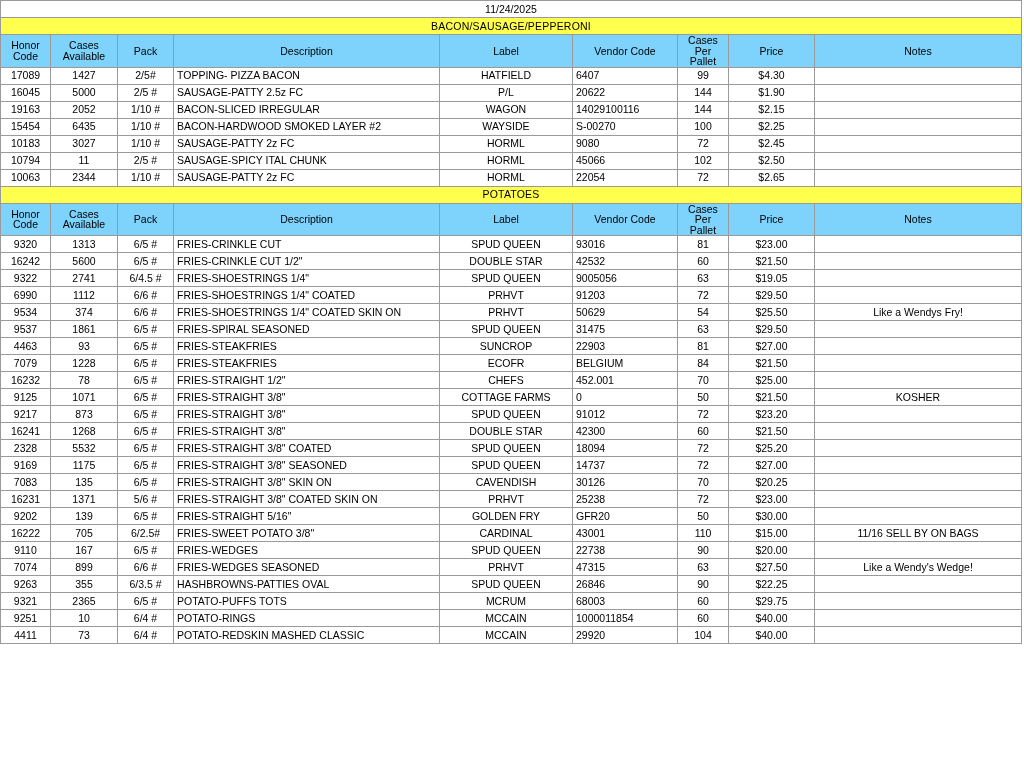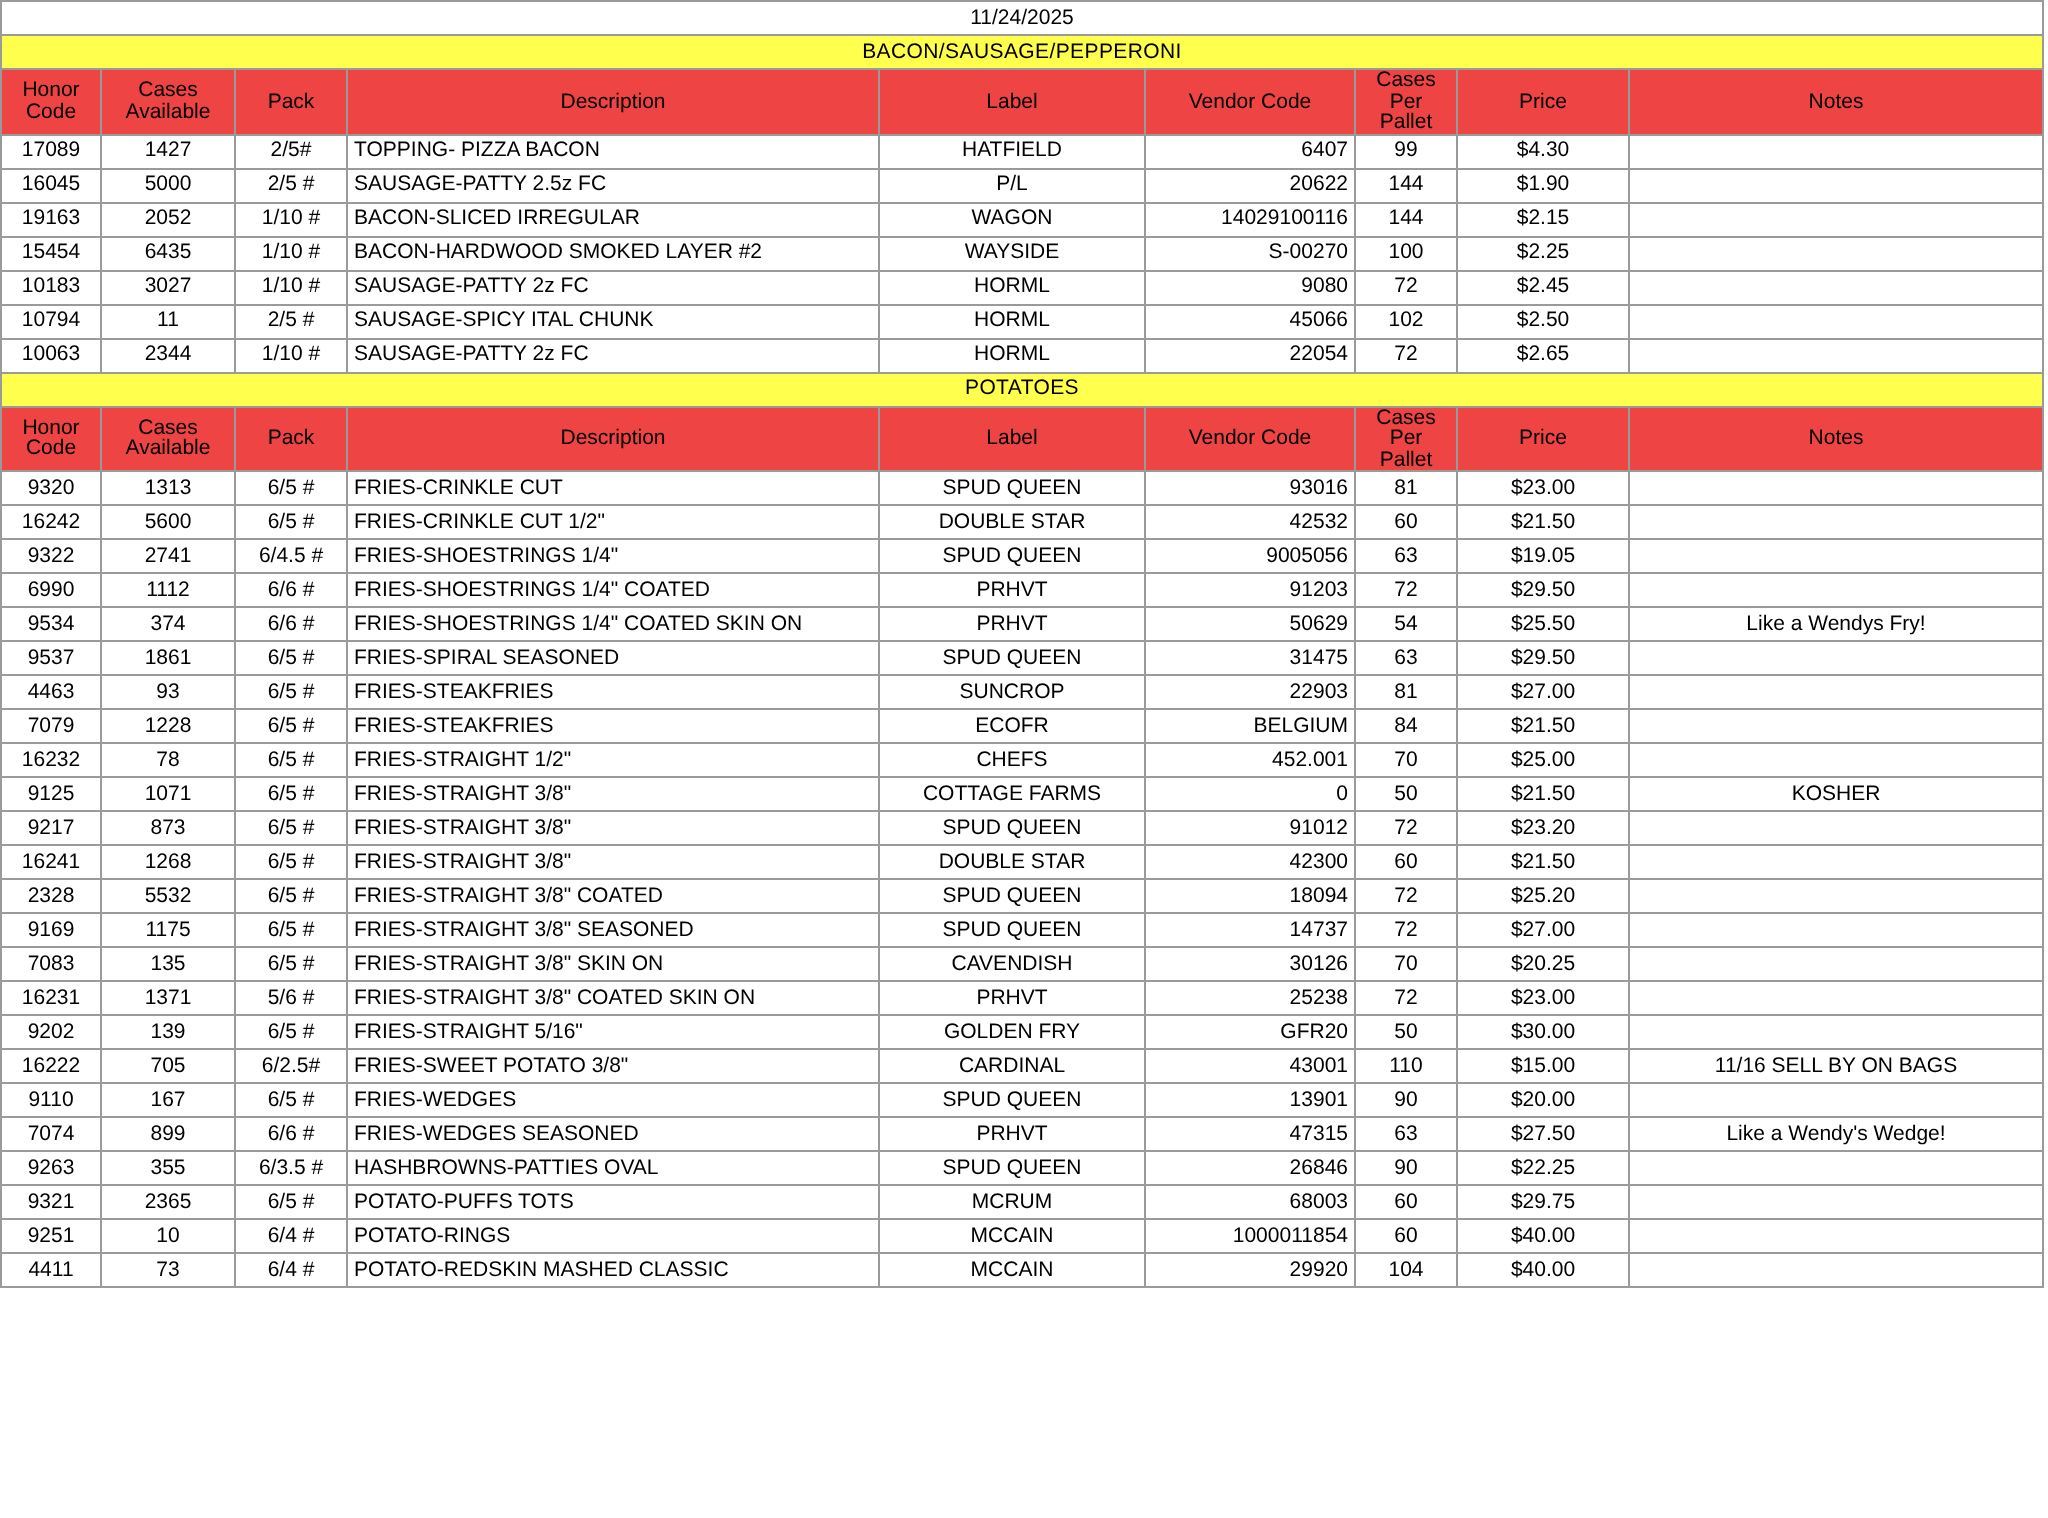--- a/index.html
+++ b/index.html
@@ -39,21 +39,21 @@
     white-space: nowrap;
     font-weight: normal;
     vertical-align: middle;
   }
   
   .c-honor   { width: 50px;  text-align: center; }
   .c-cases   { width: 67px;  text-align: center; }
   .c-pack    { width: 56px;  text-align: center; }
   .c-desc    { width: 266px; text-align: left; }
   .c-label   { width: 133px; text-align: center; }
-  .c-vendor  { width: 105px; text-align: right; }
+  .c-vendor  { width: 105px; text-align: left; }
   .c-cpp     { width: 51px;  text-align: center; }
   .c-price   { width: 86px;  text-align: center; }
   .c-notes   { width: 207px; text-align: center; }
 
   
   .date-row td {
     border: 1px solid #9a9a9a;
     border-left: none;
     border-right: none;
     height: 21px;
@@ -75,21 +75,21 @@
   }
 
   
   .colhead td {
     text-align: center;
     vertical-align: bottom;
     height: 48px;
     padding-bottom: 3px;
     font-size: 10.5px;
     line-height: 11px;
-    background: #ef4444;
+    background: #7dd3fc;
   }
   .colhead td.c-desc,
   .colhead td.c-notes,
   .colhead td.c-label,
   .colhead td.c-vendor,
   .colhead td.c-price { text-align: center; }
   .hdr-stack { display: block; }
 
   tr.data-row td { background: #ffffff; }
   tr.data-row td.c-desc { text-align: left; }
@@ -461,21 +461,21 @@
           <td class="c-cpp">110</td>
           <td class="c-price">$15.00</td>
           <td class="c-notes">11/16 SELL BY ON BAGS</td>
         </tr>
         <tr class="data-row">
           <td class="c-honor">9110</td>
           <td class="c-cases">167</td>
           <td class="c-pack">6/5 #</td>
           <td class="c-desc">FRIES-WEDGES</td>
           <td class="c-label">SPUD QUEEN</td>
-          <td class="c-vendor">13901</td>
+          <td class="c-vendor">22738</td>
           <td class="c-cpp">90</td>
           <td class="c-price">$20.00</td>
           <td class="c-notes"></td>
         </tr>
         <tr class="data-row">
           <td class="c-honor">7074</td>
           <td class="c-cases">899</td>
           <td class="c-pack">6/6 #</td>
           <td class="c-desc">FRIES-WEDGES SEASONED</td>
           <td class="c-label">PRHVT</td>

